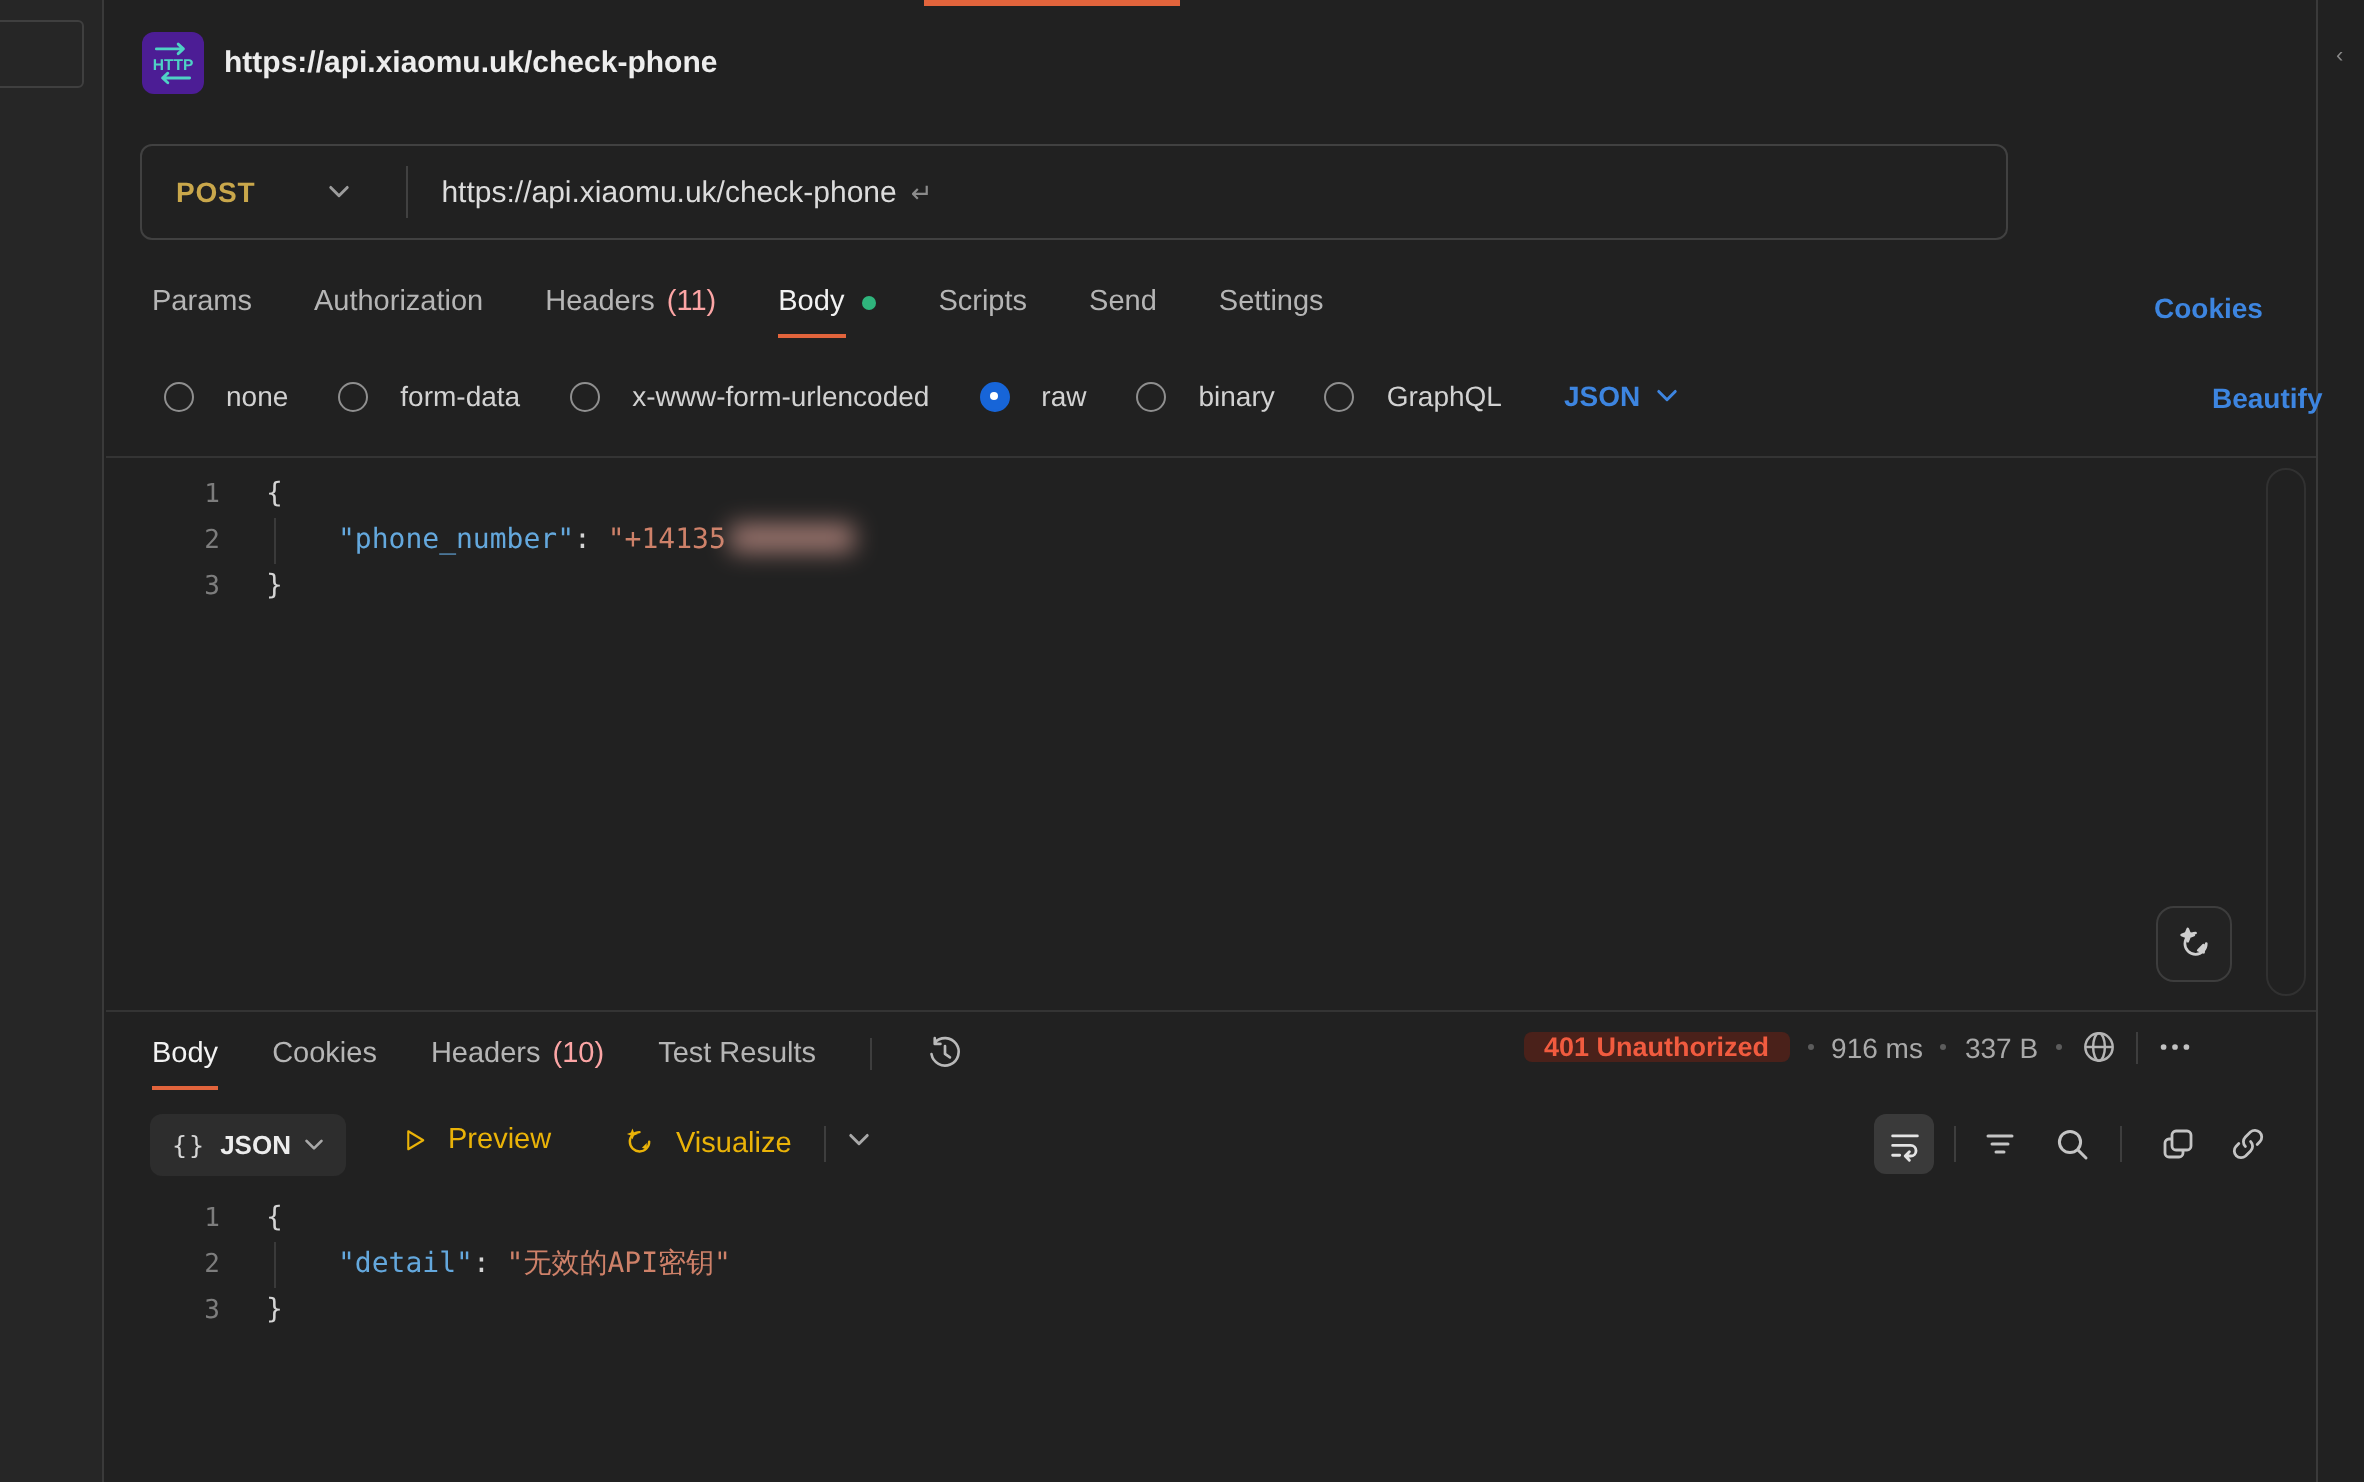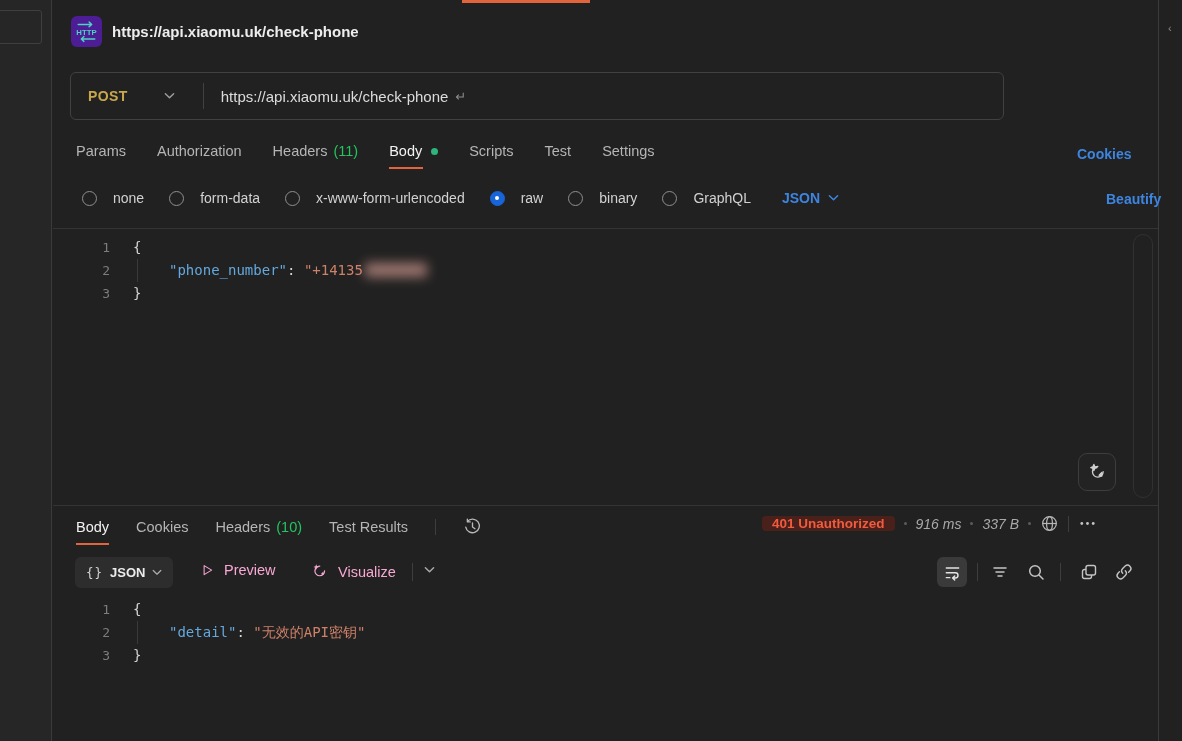--- a/index.html
+++ b/index.html
@@ -35,21 +35,21 @@
   .enter-glyph{margin-left:7px;color:#8b8b8b;font-size:13px;}
   .send-btn{position:absolute;left:1015px;top:73px;width:126px;height:47px;border-radius:6px;background:#1765d8;
             display:flex;align-items:center;color:#fff;}
   .send-label{flex:0 0 89px;text-align:center;font-size:15px;font-weight:bold;}
   .send-vdiv{width:1px;height:47px;background:rgba(255,255,255,.28);}
   .send-caret{flex:1;display:flex;justify-content:center;color:#fff;}
 
   
   .req-tabs{position:absolute;left:76px;top:143px;display:flex;gap:31px;font-size:14.5px;color:#b5b5b5;}
   .tab{position:relative;display:flex;align-items:center;}
-  .tab .count{color:#22c55e;margin-left:6px;}
+  .tab .count{color:#fca5a5;margin-left:6px;}
   .tab.active{color:#f2f2f2;}
   .req-tabs .tab.active::after{content:"";position:absolute;left:0;bottom:-10px;height:2px;background:#e2643c;width:calc(100% - 15px);}
   .live-dot{width:7px;height:7px;border-radius:50%;background:#2fb47c;margin-left:9px;}
   .cookies-link{position:absolute;left:1077px;top:146px;color:#3d85e0;font-weight:bold;font-size:14px;}
 
   
   .radio-row{position:absolute;left:82px;top:190px;display:flex;align-items:center;gap:25px;font-size:14px;color:#d2d2d2;}
   .radio{display:flex;align-items:center;gap:16px;}
   .rb{position:relative;width:15px;height:15px;border-radius:50%;border:1px solid #8f8f8f;}
   .radio.selected .rb{background:#1765d8;border-color:#1765d8;}
@@ -74,31 +74,31 @@
 
   
   .resp-tabs{position:absolute;left:76px;top:517px;display:flex;align-items:center;gap:27px;font-size:14.5px;color:#b5b5b5;}
   .resp-tabs .tab.active::after{content:"";position:absolute;left:0;bottom:-10px;height:2px;background:#e2643c;width:100%;}
   .tab-vdiv{width:1px;height:16px;background:#3e3e3e;}
   .hist-icon{color:#b9b9b9;display:flex;}
 
   .status-cluster{position:absolute;left:762px;top:514px;display:flex;align-items:center;gap:9px;}
   .status-badge{background:#4a211a;color:#f15b3f;font-weight:bold;font-size:13.5px;padding:0 10px;border-radius:4px;}
   .sep-dot{width:3px;height:3px;border-radius:50%;background:#5c5c5c;}
-  .meta{color:#a9a9a9;font-size:14px;font-style:italic;}
+  .meta{color:#a9a9a9;font-size:14px;}
   .globe{color:#b5b5b5;display:flex;}
   .more-dots{color:#c2c2c2;display:flex;}
 
   
   .json-btn{position:absolute;left:75px;top:557px;height:31px;padding:0 11px;background:#2d2d2d;border-radius:6px;
             display:flex;align-items:center;gap:7px;}
   .braces{font-family:"DejaVu Sans Mono",monospace;font-size:12.5px;color:#d6d6d6;letter-spacing:1px;}
   .json-label{font-size:13px;color:#ececec;font-weight:600;}
   .caret{color:#a8a8a8;display:flex;}
-  .tool-item{position:absolute;top:562px;display:flex;gap:9px;align-items:center;color:#f9a8d4;font-size:14.5px;}
+  .tool-item{position:absolute;top:562px;display:flex;gap:9px;align-items:center;color:#eab308;font-size:14.5px;}
   .tb-vdiv{position:absolute;left:412px;top:563px;width:1px;height:18px;background:#3e3e3e;}
   .tb-caret{position:absolute;left:424px;top:566px;color:#a8a8a8;}
   .wrap-btn{position:absolute;left:937px;top:557px;width:30px;height:30px;background:#3a3a3a;border-radius:6px;
             display:flex;align-items:center;justify-content:center;color:#e4e4e4;}
   .ric{position:absolute;color:#c4c4c4;display:flex;}
   .iv1{left:977px;top:563px;width:1px;height:18px;background:#3e3e3e;position:absolute;}
   .iv2{left:1060px;top:563px;width:1px;height:18px;background:#3e3e3e;position:absolute;}
 </style>
 </head>
 <body>
@@ -195,21 +195,21 @@
         <span class="count">(11)</span>
       </span>
     <span class="tab active">
         <span>Body</span>
         <span class="live-dot"></span>
       </span>
     <span class="tab">
         <span>Scripts</span>
       </span>
     <span class="tab">
-        <span>Test</span>
+        <span>Send</span>
       </span>
     <span class="tab">
         <span>Settings</span>
       </span>
   </div>
   <div class="cookies-link">Cookies</div>
 
   <div class="radio-row">
     <span class="radio">
         <span class="rb"></span>

